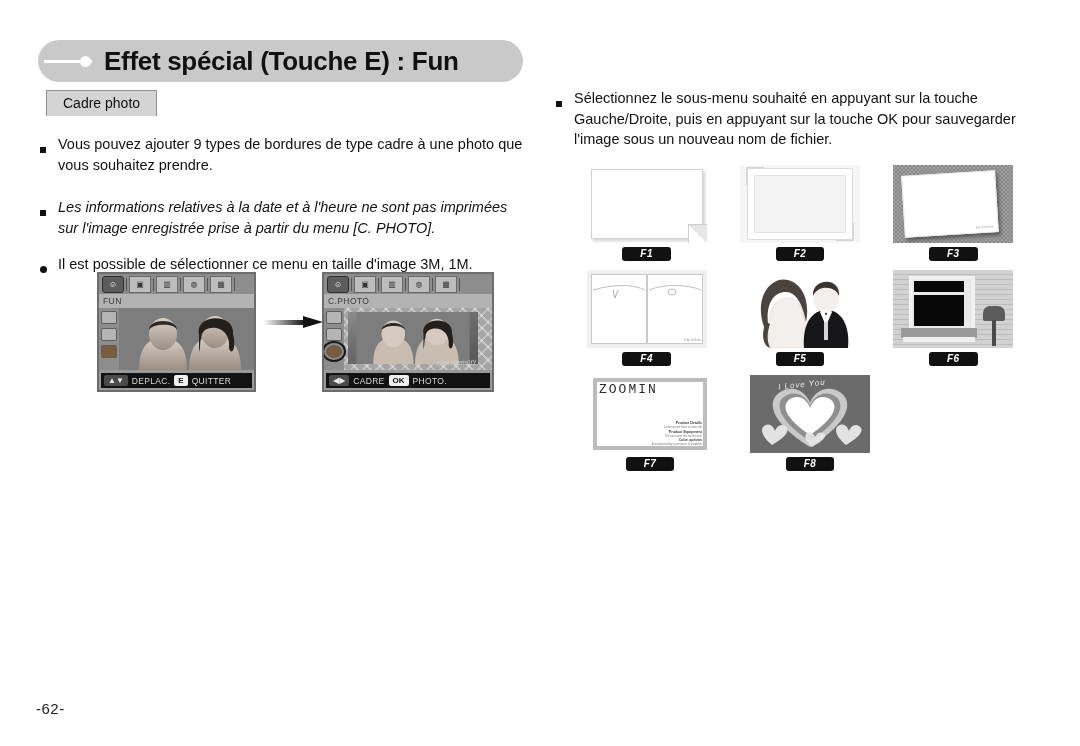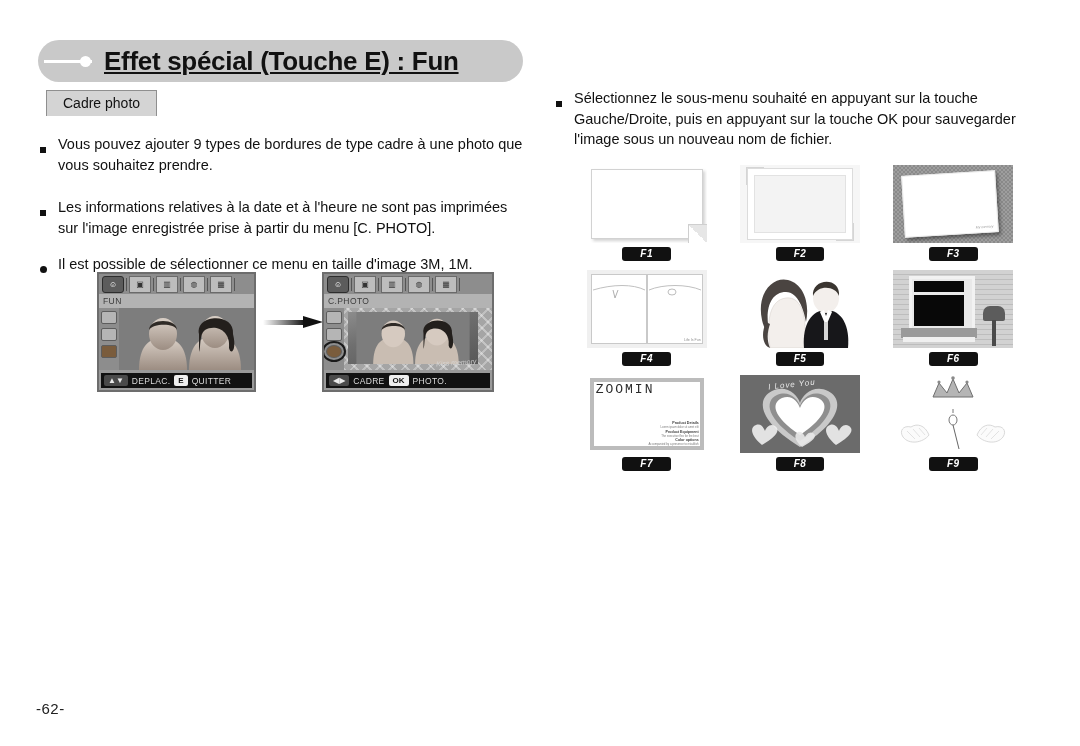--- a/index.html
+++ b/index.html
@@ -14,21 +14,20 @@
   .title-bar{
     position:absolute;left:38px;top:40px;width:485px;height:42px;
     background:#c9c9c9;border-radius:21px;display:flex;align-items:center;
   }
   .title-bullet{position:relative;width:60px;height:12px;margin-left:6px;flex:none;}
   .title-bullet .ln{position:absolute;left:0;top:5px;width:48px;height:3px;background:#fff;}
   .title-bullet .dt{position:absolute;left:36px;top:1px;width:11px;height:11px;border-radius:50%;background:#fff;}
   .title-text{
     font-size:26px;font-weight:bold;letter-spacing:-.3px;color:#111;
     white-space:nowrap;
-    text-decoration:underline;
   }
 
   
   .chip-wrap{position:absolute;left:46px;top:90px;}
   .chip{
     position:relative;display:inline-block;background:#d4d4d4;
     border:1px solid #8f8f8f;border-bottom:none;
     padding:4px 16px 5px;font-size:14px;color:#111;
   }
 
@@ -141,21 +140,21 @@
 
   <div class="chip-wrap">
     <span class="chip">Cadre photo</span>
   </div>
 
   <div class="col-left">
     <div class="bullet-row">
       <span class="bl"><span class="sq"></span></span>
       <span class="tx">Vous pouvez ajouter 9 types de bordures de type cadre à une photo que vous souhaitez prendre.</span>
     </div>
-    <div class="bullet-row" style="margin-top:22px;">
+    <div class="bullet-row" style="margin-top:22px;font-style:italic;">
       <span class="bl"><span class="sq"></span></span>
       <span class="tx">Les informations relatives à la date et à l'heure ne sont pas imprimées sur l'image enregistrée prise à partir du menu [C. PHOTO].</span>
     </div>
     <div class="bullet-row" style="margin-top:4px;">
       <span class="bl"><span class="ci"></span></span>
       <span class="tx">Il est possible de sélectionner ce menu en taille d'image 3M, 1M.</span>
     </div>
   </div>
 
   <div class="col-right">
@@ -364,38 +363,19 @@
             <path d="M60 66 C26 44 24 26 37 20 C49 15 58 24 60 31 C62 24 71 15 83 20 C96 26 94 44 60 66 Z" fill="#8f8f8f"></path>
             <path d="M60 60 C32 41 31 28 42 23 C52 19 58 27 60 33 C62 27 68 19 78 23 C89 28 88 41 60 60 Z" fill="#ffffff"></path>
             <path d="M22 70 C10 60 10 52 16 50 C21 48 24 53 25 56 C26 53 30 48 35 51 C41 55 36 62 22 70 Z" fill="#f0f0f0" opacity=".9"></path>
             <path d="M96 70 C84 60 84 52 90 50 C95 48 98 53 99 56 C100 53 104 48 109 51 C115 55 110 62 96 70 Z" fill="#f0f0f0" opacity=".9"></path>
             <path d="M62 72 C54 65 54 59 58 57 C62 56 64 60 65 62 C66 60 69 56 73 58 C78 61 73 66 62 72 Z" fill="#e8e8e8" opacity=".9"></path>
           </svg>
           <div class="f8-lbl">I Love You</div>
         </div>
         <span class="flabel">F8</span>
       </div>
-      <div class="gcell">
-        <div class="thumb">
-          <div class="f9-bg"></div>
-          <svg width="120" height="78" viewBox="0 0 120 78" style="position:absolute;inset:0;">
-            <path d="M40 22 L46 8 L54 18 L60 4 L66 18 L74 8 L80 22 Z" fill="#b5b5b5" stroke="#6f6f6f" stroke-width="1"></path>
-            <circle cx="46" cy="7" r="1.6" fill="#8a8a8a"></circle>
-              <circle cx="60" cy="3" r="1.8" fill="#8a8a8a"></circle>
-              <circle cx="74" cy="7" r="1.6" fill="#8a8a8a"></circle>
-            <path d="M18 52 C10 50 6 56 10 62 C16 70 30 68 36 60 C32 50 24 48 18 52 Z" fill="#fbfbfb" stroke="#cfcfcf" stroke-width=".8"></path>
-            <path d="M14 56 L22 64 M20 54 L27 62 M26 53 L32 60" stroke="#dcdcdc" stroke-width=".8" fill="none"></path>
-            <path d="M102 52 C110 50 114 56 110 62 C104 70 90 68 84 60 C88 50 96 48 102 52 Z" fill="#fbfbfb" stroke="#cfcfcf" stroke-width=".8"></path>
-            <path d="M106 56 L98 64 M100 54 L93 62 M94 53 L88 60" stroke="#dcdcdc" stroke-width=".8" fill="none"></path>
-            <ellipse cx="60" cy="45" rx="4" ry="5" fill="#fff" stroke="#777" stroke-width="1"></ellipse>
-            <path d="M60 38 L60 34" stroke="#777" stroke-width="1"></path>
-            <path d="M60 50 L66 74" stroke="#666" stroke-width="1"></path>
-          </svg>
-        </div>
-        <span class="flabel">F9</span>
-      </div>
     </div>
 
   </div>
 
   <div class="pagenum">-62-</div>
 
 </div>
 
 </body></html>

